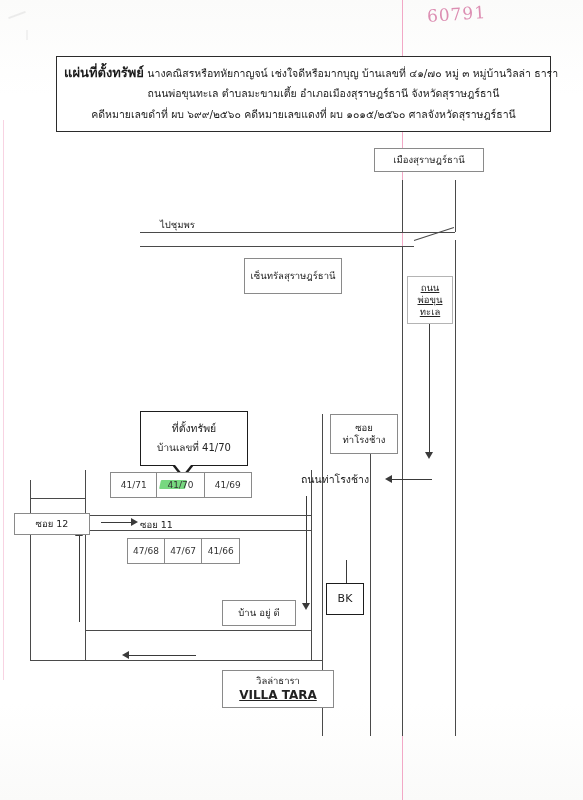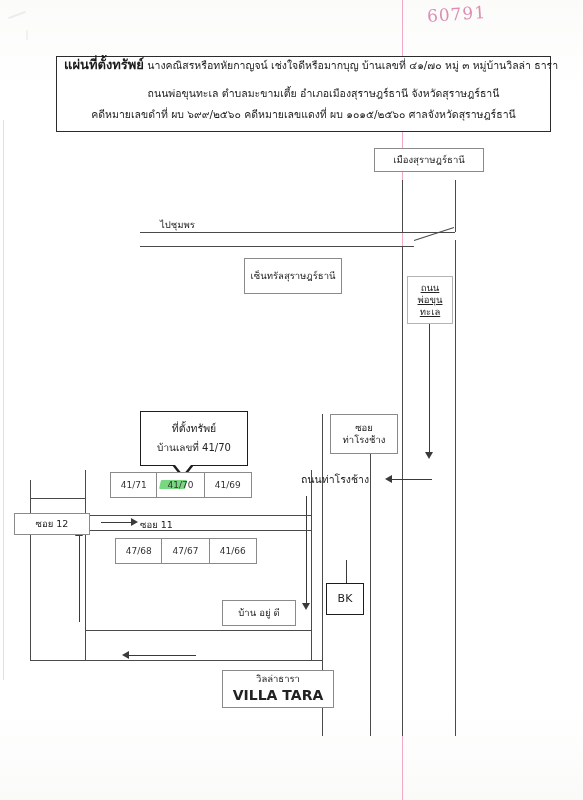--- a/index.html
+++ b/index.html
@@ -56,21 +56,21 @@
   }
   .hdr-line {
     position: absolute;
     left: 0; right: 0;
     text-align: center;
     font-size: 10.5px;
     color: #1b1b1b;
     white-space: nowrap;
     line-height: 1.1;
   }
-  #hdr-line-1 { top: 1px; text-align: left; padding-left: 7px; }
+  #hdr-line-1 { top: 9px; text-align: left; padding-left: 7px; }
   #hdr-line-1 .strong {
     font-weight: bold;
     font-size: 13px;
   }
   #hdr-line-2 { top: 31px; padding-left: 40px; }
   #hdr-line-3 { top: 52px; padding-left: 0px; }
 
   
   .mapbox {
     position: absolute;
@@ -284,21 +284,21 @@
     </div>
     <div class="parcel-cell" style="width:48px;">
       <span class="hl-mark"></span>
       <span class="cell-text">41/70</span>
     </div>
     <div class="parcel-cell" style="width:47px;">
       <span class="cell-text">41/69</span>
     </div>
   </div>
 
-  <div class="parcel-row" style="left:115px; top:538px; width:142px; height:26px;">
+  <div class="parcel-row" style="left:127px; top:538px; width:113px; height:26px;">
     <div class="parcel-cell" style="width:47px;">
       <span class="cell-text">47/68</span>
     </div>
     <div class="parcel-cell" style="width:48px;">
       <span class="cell-text">47/67</span>
     </div>
     <div class="parcel-cell" style="width:47px;">
       <span class="cell-text">41/66</span>
     </div>
   </div>
@@ -314,16 +314,16 @@
   <div class="mapbox dark" style="left:326px; top:583px; width:38px; height:32px;">
     <span style="font-size:11px;">BK</span>
   </div>
 
   <div class="mapbox" style="left:222px; top:600px; width:74px; height:26px;">
     <span>บ้าน อยู่ ดี</span>
   </div>
 
   <div class="mapbox" style="left:222px; top:670px; width:112px; height:38px;">
     <span>วิลล่าธารา</span>
-    <span style="font-weight:bold; font-size:14px; margin-top:2px;">VILLA TARA</span>
+    <span style="font-weight:bold; font-size:12px; margin-top:2px;text-decoration:underline;">VILLA TARA</span>
   </div>
 
 </div>
 
 </body></html>

